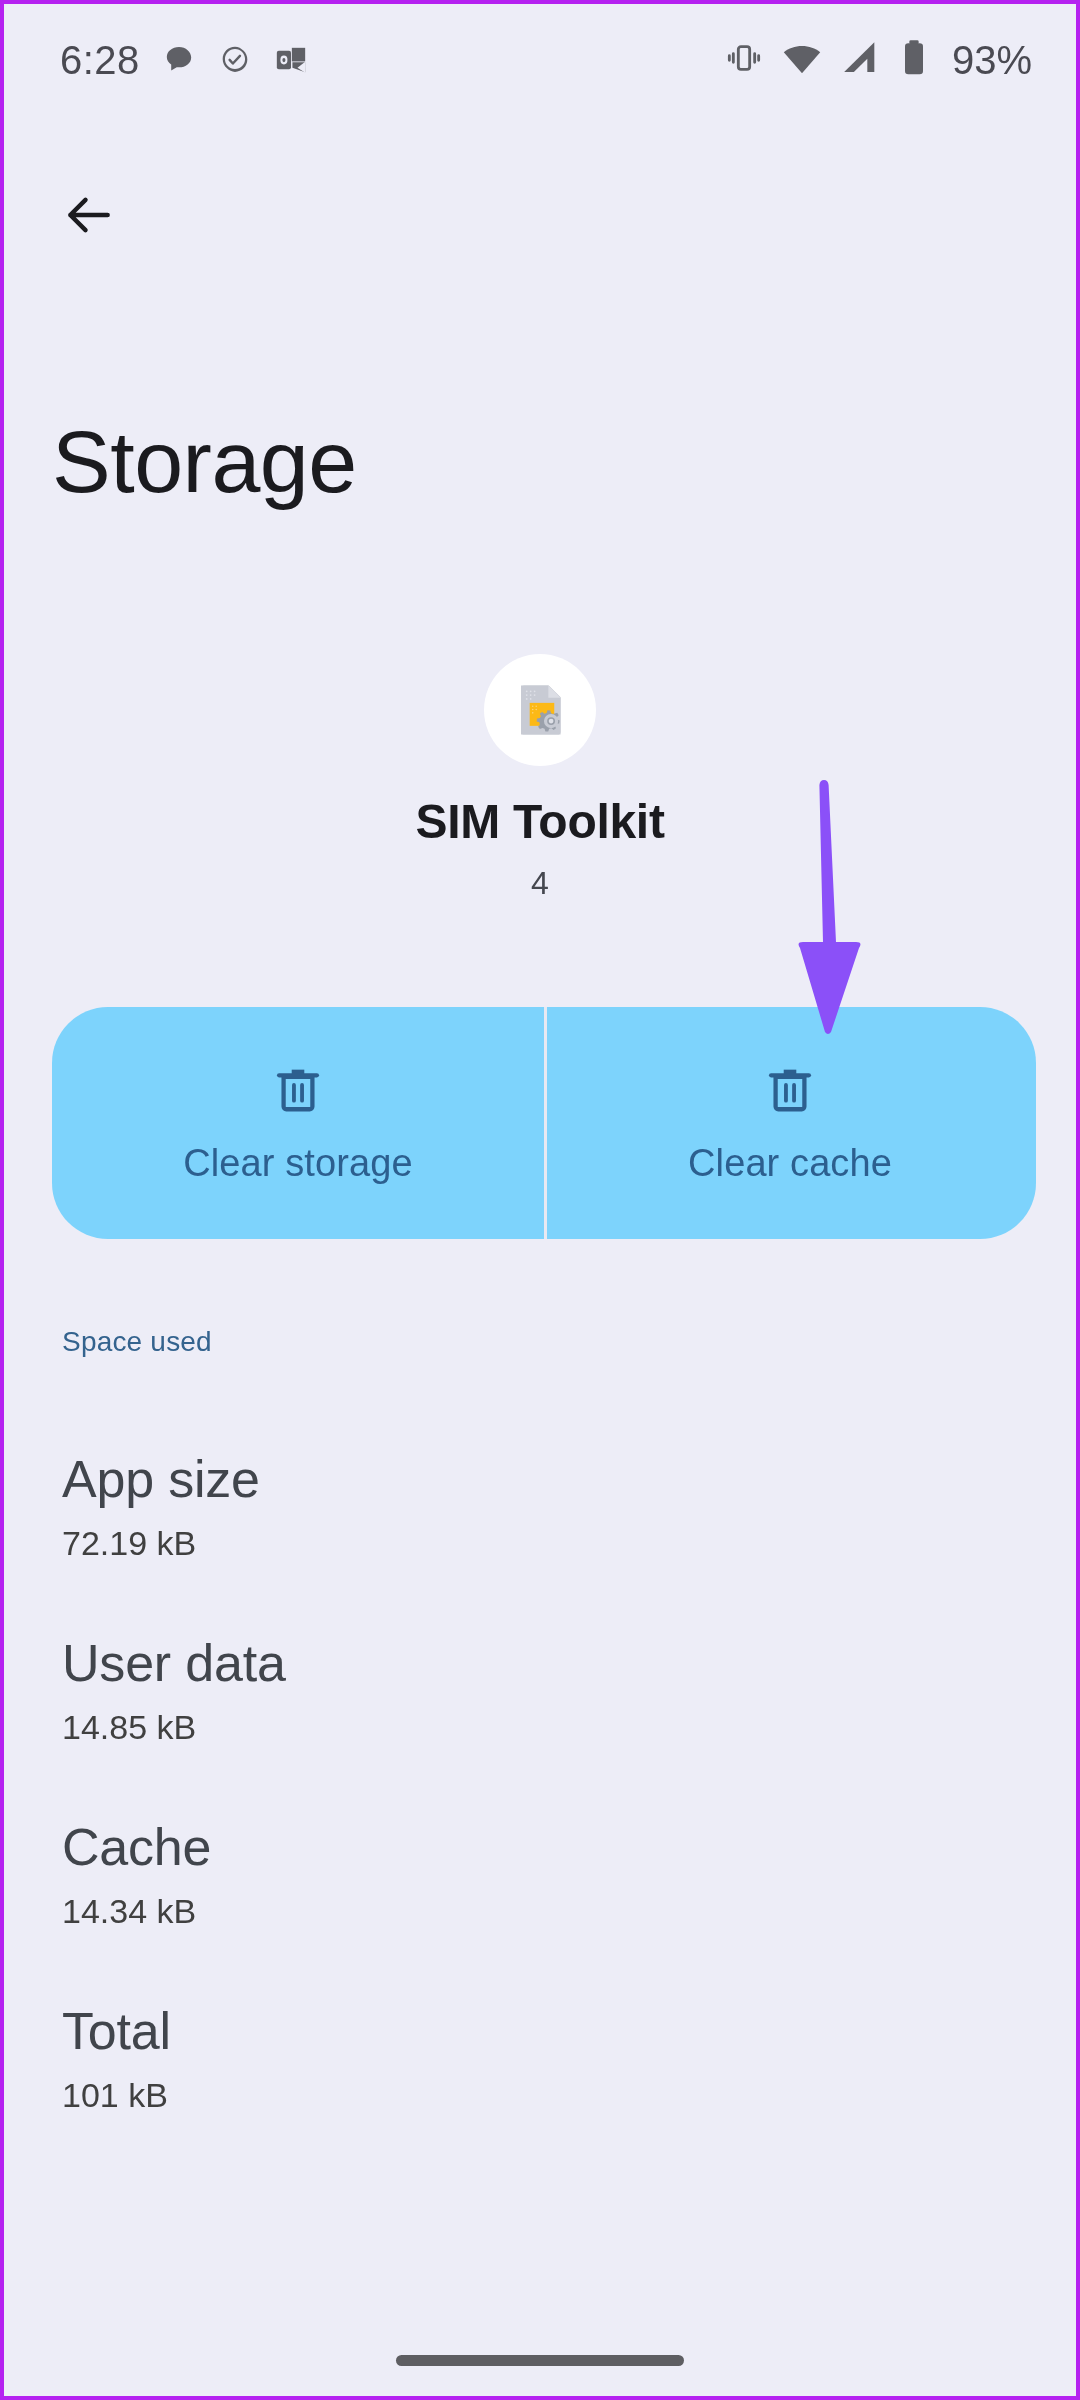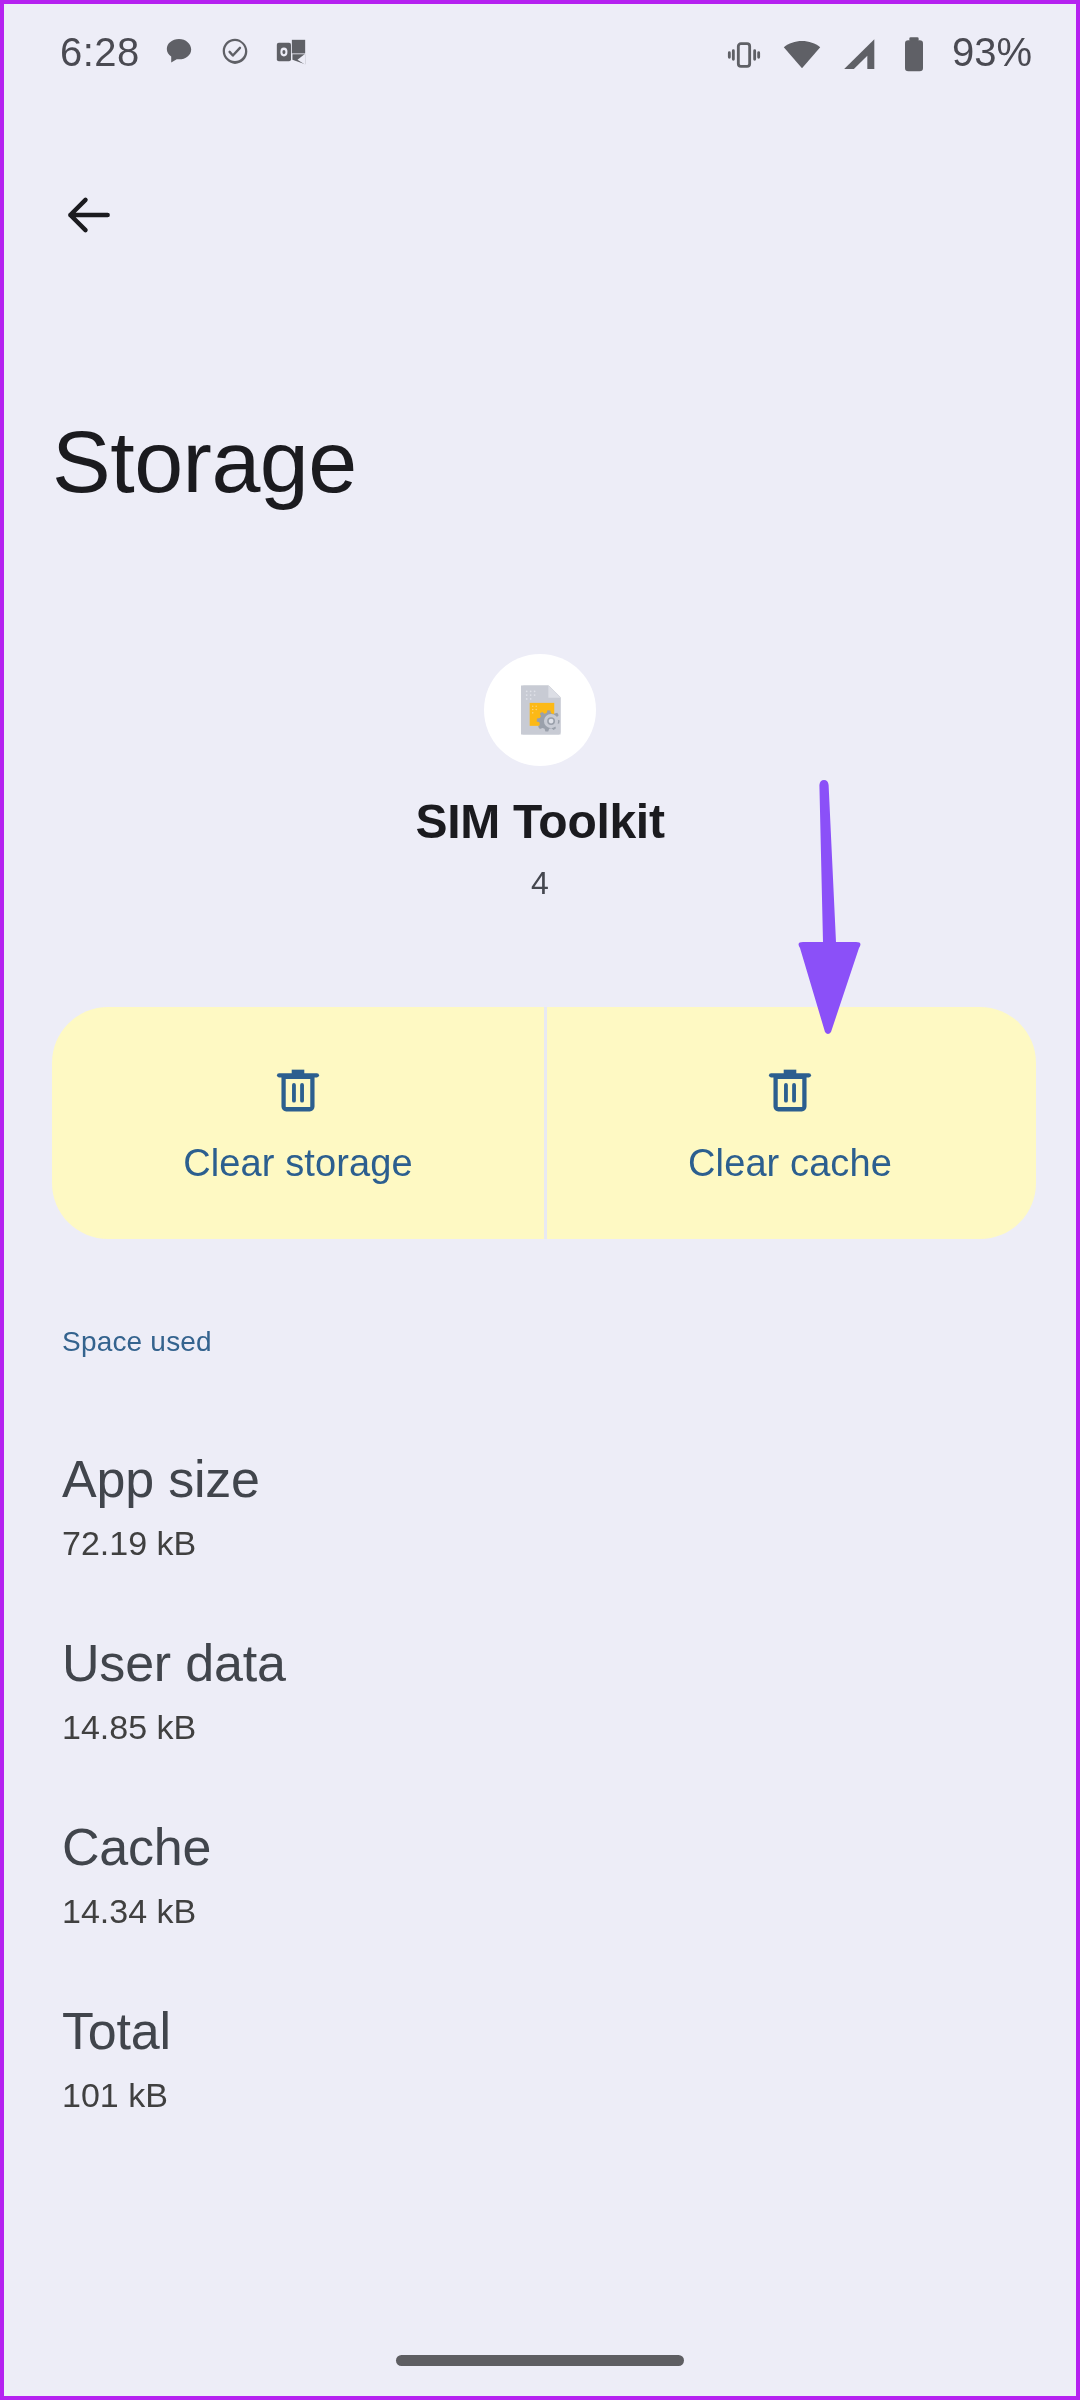--- a/index.html
+++ b/index.html
@@ -16,35 +16,35 @@
     background: #ededf7;
     border: 4px solid #b521f0;
     overflow: hidden;
     font-family: "Liberation Sans", sans-serif;
     -webkit-font-smoothing: antialiased;
   }
 
   
   .statusbar {
     position: absolute;
-    top: 0; left: 0; right: 0;
+    top: 8px; left: 0; right: 0;
     height: 96px;
     display: flex;
     align-items: center;
     justify-content: space-between;
     padding: 0 44px 0 56px;
   }
   .sb-left { display: flex; align-items: center; gap: 22px; }
   .sb-time {
     font-size: 40px;
     color: #4a4a52;
     letter-spacing: 0.5px;
     font-family: "Liberation Sans", sans-serif;
   }
-  .sb-right { display: flex; align-items: flex-end; gap: 17px; }
+  .sb-right { display: flex; align-items: flex-start; gap: 17px; }
   .sb-battery-text {
     font-size: 40px;
     color: #4a4a52;
     margin-left: 4px;
   }
   .sbicon { display: block; }
 
   
   .backbtn {
     position: absolute;
@@ -102,21 +102,21 @@
     color: #45474f;
   }
 
   
   .action-card {
     position: absolute;
     top: 1003px;
     left: 48px;
     width: 984px;
     height: 232px;
-    background: #fef9c3;
+    background: #7dd3fc;
     border-radius: 56px;
     display: flex;
   }
   .action-btn {
     flex: 1 1 50%;
     display: flex;
     flex-direction: column;
     align-items: center;
     justify-content: center;
     cursor: pointer;

